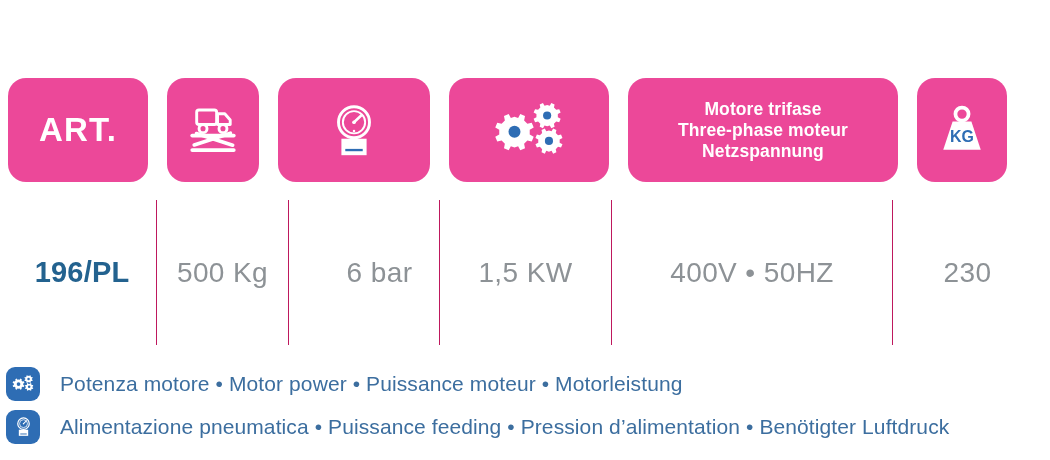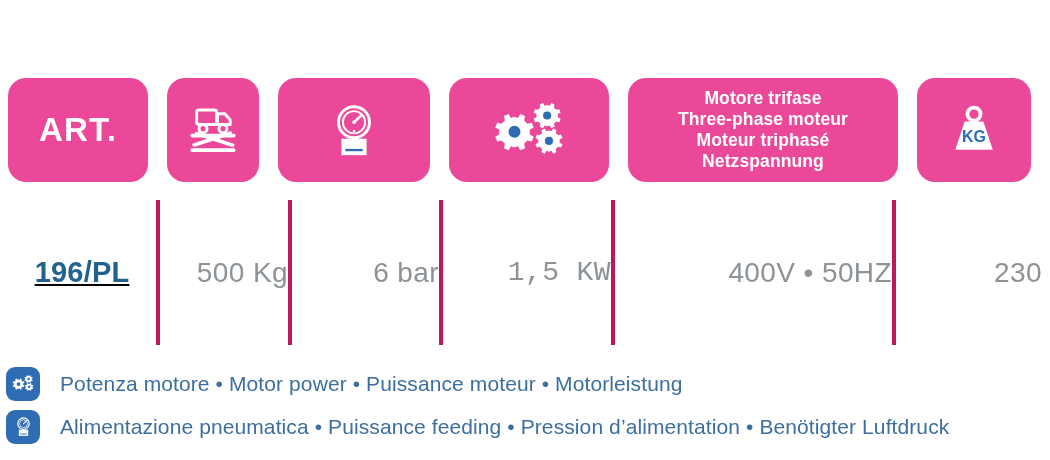--- a/index.html
+++ b/index.html
@@ -42,21 +42,21 @@
     justify-content: center;
     box-sizing: border-box;
     flex: 0 0 auto;
     height: 104px;
   }
   .tile.art      { width: 140px; }
   .tile.lift     { width: 92px; }
   .tile.gauge    { width: 152px; }
   .tile.gears    { width: 160px; }
   .tile.motor    { width: 270px; }
-  .tile.weight   { width: 114px; }
+  .tile.weight   { width: 90px; }
 
   .tile-label {
     color: #ffffff;
     font-weight: bold;
     font-size: 33px;
     letter-spacing: 1.2px;
   }
   .motor-text {
     color: #ffffff;
     font-weight: bold;
@@ -80,27 +80,26 @@
   .value-cell {
     display: flex;
     align-items: center;
     justify-content: center;
     box-sizing: border-box;
     position: relative;
     height: 145px;
     flex: 0 0 auto;
   }
   .value-cell + .value-cell {
-    border-left: 4px solid #be185d;
-    justify-content: flex-end;
-  }
-  .value-cell.c-art    { width: 148px; text-decoration: underline; }
+    border-left: 1px solid #be185d;
+  }
+  .value-cell.c-art    { width: 148px; }
   .value-cell.c-cap    { width: 132px; }
   .value-cell.c-bar    { width: 151px; padding-left: 31px; }
-  .value-cell.c-kw     { width: 172px; font-family: Liberation Mono, monospace; }
+  .value-cell.c-kw     { width: 172px; }
   .value-cell.c-volt   { width: 281px; }
   .value-cell.c-kg     { width: 150px; }
 
   .value-text {
     font-size: 28px;
     color: #8d9296;
     font-weight: 300;
     letter-spacing: 0.4px;
     white-space: nowrap;
   }
@@ -199,21 +198,20 @@
             <circle cx="0" cy="-2" r="4.5" fill="#2E6DB4"></circle>
           </g>
         </svg>
       </span>
     </div>
 
     <div class="tile motor">
       <div class="motor-text">
         <div>Motore trifase</div>
         <div>Three-phase moteur</div>
-        <div>Moteur triphasé</div>
         <div>Netzspannung</div>
       </div>
     </div>
 
     <div class="tile weight">
       <span>
         <svg width="60" height="60" viewBox="0 0 64 64">
           <circle cx="32" cy="15" r="7" fill="none" stroke="#ffffff" stroke-width="4"></circle>
           <path d="M22 23 h20 l10 30 h-40 z" fill="#ffffff"></path>
           <text x="32" y="45" font-family="Liberation Sans, sans-serif" font-size="17" font-weight="bold" fill="#2E6DB4" text-anchor="middle">KG</text>

